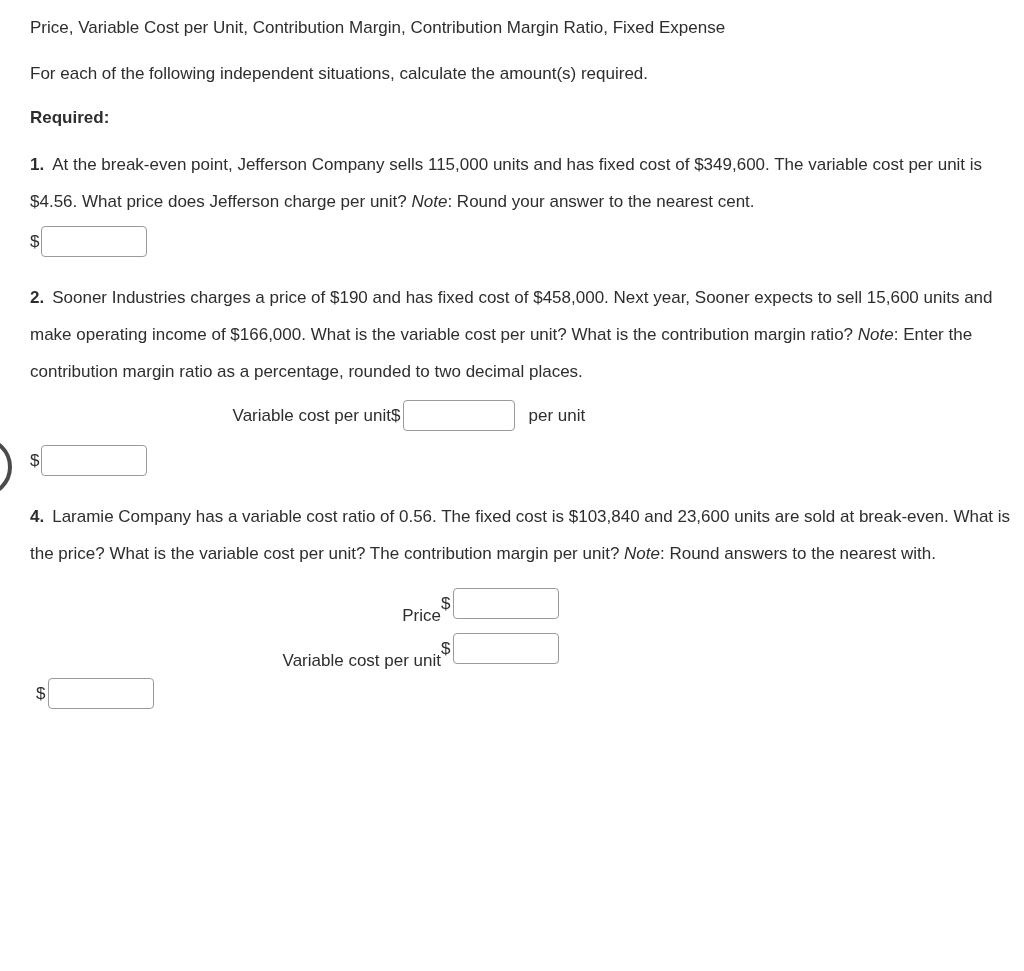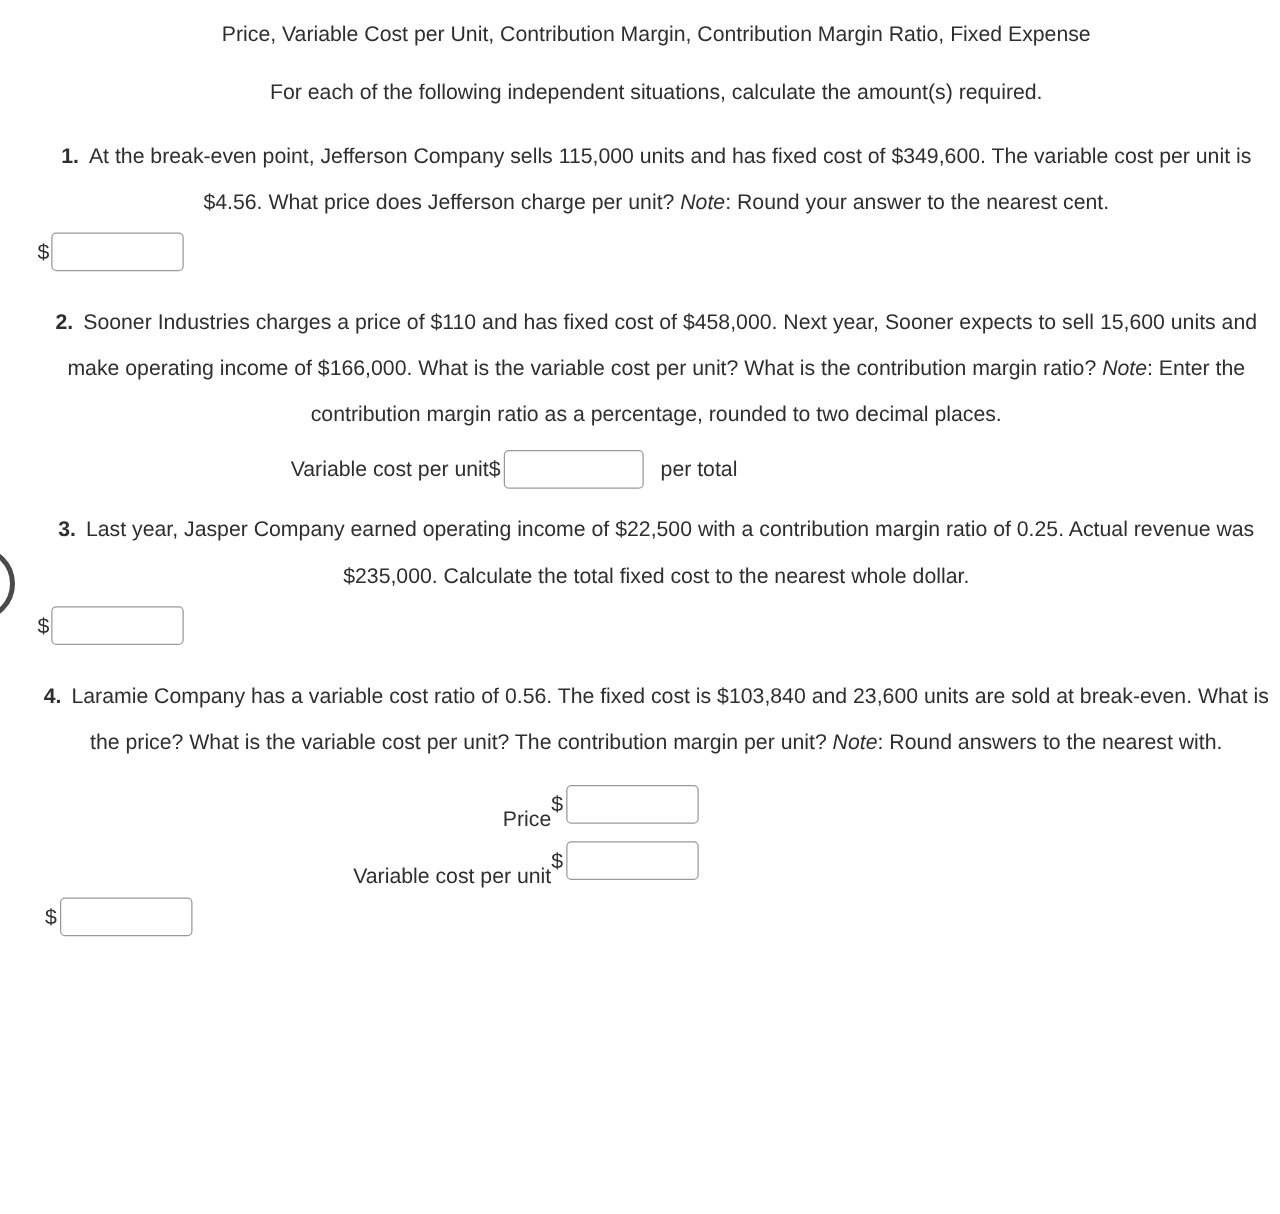--- a/index.html
+++ b/index.html
@@ -27,21 +27,20 @@
     top: 437px;
     width: 60px;
     height: 60px;
     border: 4px solid #4a4a4a;
     border-radius: 50%;
     background: transparent;
   }
   p {
     margin: 0;
     line-height: 37px;
-    text-align: center;
   }
   .title      { margin-bottom: 22px; line-height: 24px; }
   .intro      { margin-bottom: 20px; line-height: 24px; }
   .required   { margin-bottom: 16px; line-height: 24px; font-weight: bold; }
   .qpara      { margin-bottom: 6px; }
   .qnum       { font-weight: bold; margin-right: 8px; }
   em          { font-style: italic; }
 
   .answer-line {
     display: flex;
@@ -86,44 +85,42 @@
 <body>
 
 <div class="page">
 
   <div class="arc"></div>
 
   <p class="title">Price, Variable Cost per Unit, Contribution Margin, Contribution Margin Ratio, Fixed Expense</p>
 
   <p class="intro">For each of the following independent situations, calculate the amount(s) required.</p>
 
+  <p class="required">Required:</p>
 
   <p class="qpara">
     <strong class="qnum">1.</strong><span>At the break-even point, Jefferson Company sells 115,000 units and has fixed cost of $349,600. The variable cost per unit is $4.56. What price does Jefferson charge per unit? </span><em>Note</em><span>: Round your answer to the nearest cent.</span>
   </p>
   <div class="answer-line">
     <span class="dollar">$</span>
     <input class="ans" type="text" value="" style="">
   </div>
 
   <p class="qpara">
-    <strong class="qnum">2.</strong><span>Sooner Industries charges a price of $110 and has fixed cost of $458,000. Next year, Sooner expects to sell 15,600 units and make operating income of $166,000. What is the variable cost per unit? What is the contribution margin ratio? </span><em>Note</em><span>: Enter the contribution margin ratio as a percentage, rounded to two decimal places.</span>
+    <strong class="qnum">2.</strong><span>Sooner Industries charges a price of $190 and has fixed cost of $458,000. Next year, Sooner expects to sell 15,600 units and make operating income of $166,000. What is the variable cost per unit? What is the contribution margin ratio? </span><em>Note</em><span>: Enter the contribution margin ratio as a percentage, rounded to two decimal places.</span>
   </p>
   <div class="rows q2-block">
     <div class="row">
       <span class="label-cell">Variable cost per unit</span>
       <span class="dollar">$</span>
       <input class="ans wide" type="text" value="" style="">
-      <span class="suffix">per total</span>
+      <span class="suffix">per unit</span>
     </div>
   </div>
 
-  <p class="qpara">
-    <strong class="qnum">3.</strong><span>Last year, Jasper Company earned operating income of $22,500 with a contribution margin ratio of 0.25. Actual revenue was $235,000. Calculate the total fixed cost to the nearest whole dollar.</span>
-  </p>
   <div class="answer-line">
     <span class="dollar">$</span>
     <input class="ans" type="text" value="" style="">
   </div>
 
   <p class="qpara">
     <strong class="qnum">4.</strong><span>Laramie Company has a variable cost ratio of 0.56. The fixed cost is $103,840 and 23,600 units are sold at break-even. What is the price? What is the variable cost per unit? The contribution margin per unit? </span><em>Note</em><span>: Round answers to the nearest with.</span>
   </p>
   <div class="rows q4-block">
     <div class="row">

